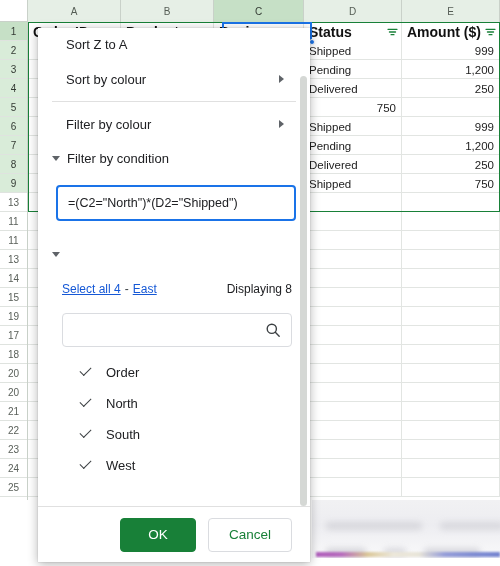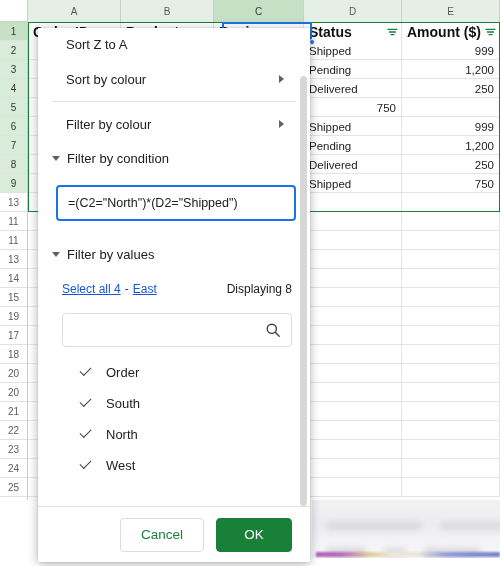--- a/index.html
+++ b/index.html
@@ -782,21 +782,20 @@
         <span>Filter by condition</span>
       </div>
 
 
       <div class="formula-input">
         <span>=(C2="North")*(D2="Shipped")</span>
       </div>
 
       <div class="section-toggle" style="margin-top:18px;">
         <span class="caret-down"></span>
-        <span>Filter by values</span>
       </div>
 
       <div class="selectall-row">
         <span class="link">Select all 4</span>
         <span class="dash">-</span>
         <span class="link">East</span>
         <span class="displaying">Displaying 8</span>
       </div>
 
       <div class="search-box">
@@ -807,38 +806,38 @@
         </svg>
       </div>
 
       <div class="values-list" id="valuesList">
           <div class="value-row">
             <span class="check"></span>
             <span>Order</span>
           </div>
           <div class="value-row">
             <span class="check"></span>
-            <span>South</span>
+            <span>North</span>
           </div>
           <div class="value-row">
             <span class="check"></span>
-            <span>North</span>
+            <span>South</span>
           </div>
           <div class="value-row">
             <span class="check"></span>
             <span>West</span>
           </div>
         </div>
     </div>
 
     <div class="panel-scrollbar"></div>
 
     <div class="panel-footer">
+      <div class="btn btn-ok">OK</div>
       <div class="btn btn-cancel">Cancel</div>
-      <div class="btn btn-ok">OK</div>
     </div>
   </div>
 
   <div class="left-edge-strip"></div>
   <div class="blur-strip">
     <div class="bl" style="left:14px; top:22px; width:96px; height:8px; background:#b9b9c0;"></div>
     <div class="bl" style="left:128px; top:22px; width:64px; height:8px; background:#bdbdc4;"></div>
     <div class="bl" style="left:14px; top:48px; width:40px; height:9px; background:#a9a9b4;"></div>
     <div class="bl" style="left:72px; top:48px; width:22px; height:9px; background:#b4b4be;"></div>
     <div class="bl" style="left:112px; top:48px; width:56px; height:9px; background:#acacb8;"></div>

